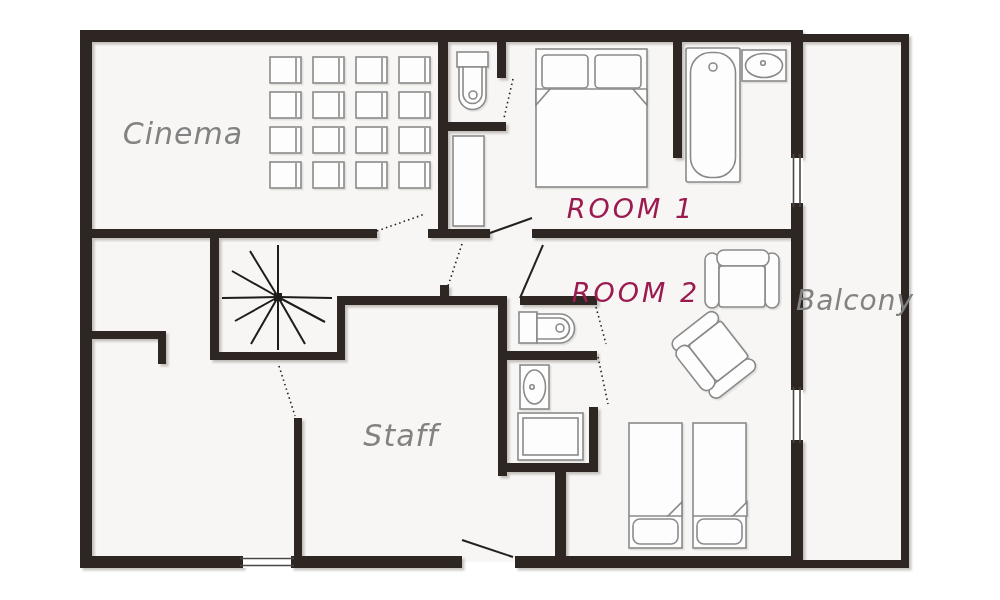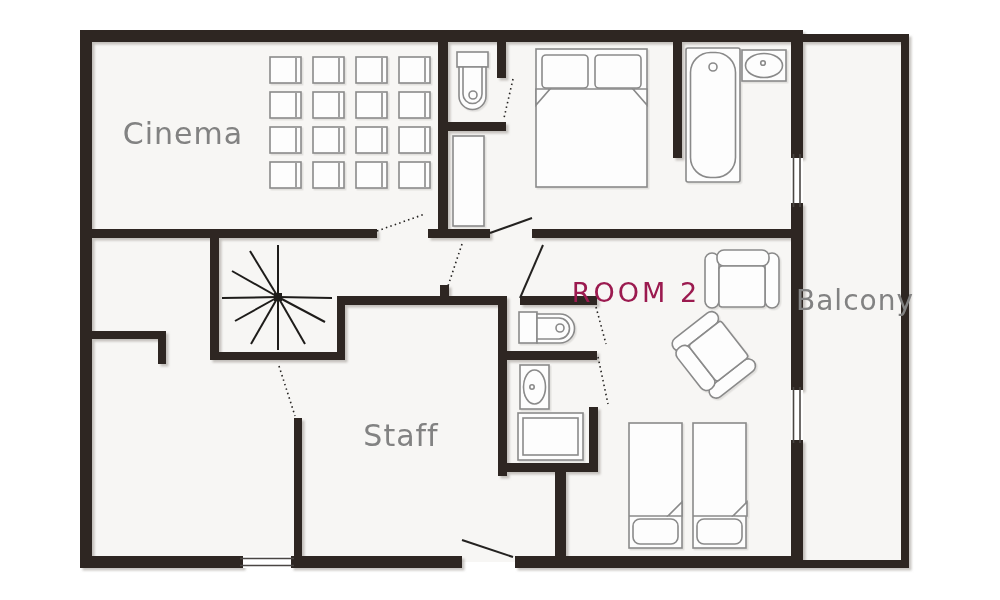--- a/index.html
+++ b/index.html
@@ -1,19 +1,19 @@
 <!DOCTYPE html>
 <html><head>
 <meta charset="utf-8">
 <style>
   html,body{margin:0;padding:0;background:#ffffff;}
   #stage{position:relative;width:1000px;height:600px;background:#ffffff;overflow:hidden;
          font-family:"DejaVu Sans",sans-serif;}
   #plan-svg{position:absolute;left:0;top:0;}
-  .plan-label{position:absolute;transform:translate(-50%,-50%);
+  .plan-label{position:absolute;transform:translate(-50%,-50%);font-style:italic;
               white-space:nowrap;user-select:none;}
   .lbl-script{font-size:30px;letter-spacing:1px;font-weight:400;}
   .lbl-room{font-size:27px;letter-spacing:3px;font-weight:500;}
 </style>
 </head>
 <body>
 
 <div id="stage">
 <svg id="plan-svg" width="1000" height="600" viewBox="0 0 1000 600">
   <defs>
@@ -217,16 +217,17 @@
     <g>
       <rect x="693" y="423" width="53" height="125"></rect>
       <line x1="693" y1="516" x2="733" y2="516"></line>
       <path d="M747 516 L733 516 L747 502 Z"></path>
       <rect x="697" y="519" width="45" height="25" rx="7"></rect>
     </g>
   </g>
 </svg>
 
 <div class="plan-label lbl-script" style="left: 183px; top: 133px; color: rgb(130, 130, 130);">Cinema</div>
+<div class="plan-label lbl-room" style="left: 631px; top: 208px; color: rgb(155, 26, 79);">ROOM 1</div>
 <div class="plan-label lbl-room" style="left: 636px; top: 272px; color: rgb(155, 26, 79); margin-top: 20px;">ROOM 2</div>
 <div class="plan-label lbl-script" style="left: 855px; top: 300px; font-size: 28px; color: rgb(130, 130, 130);">Balcony</div>
 <div class="plan-label lbl-script" style="left: 401px; top: 435px; color: rgb(130, 130, 130);">Staff</div>
 </div>
 
 </body></html>

